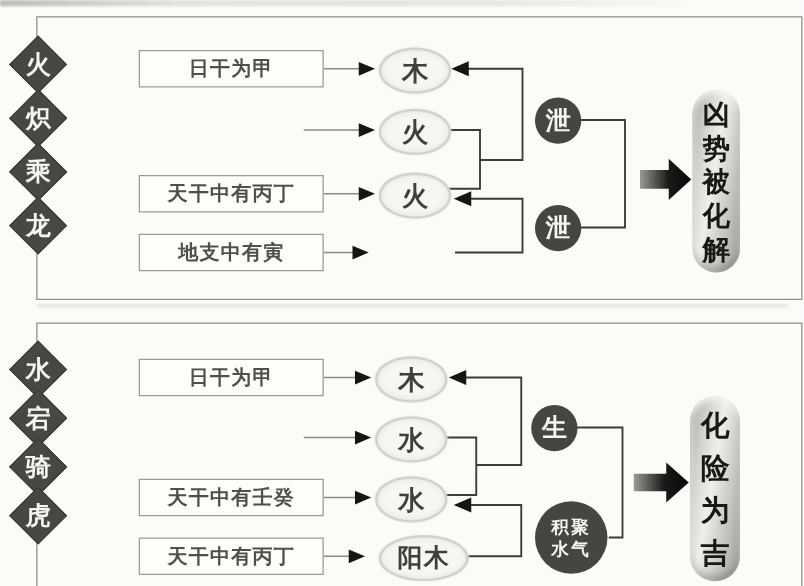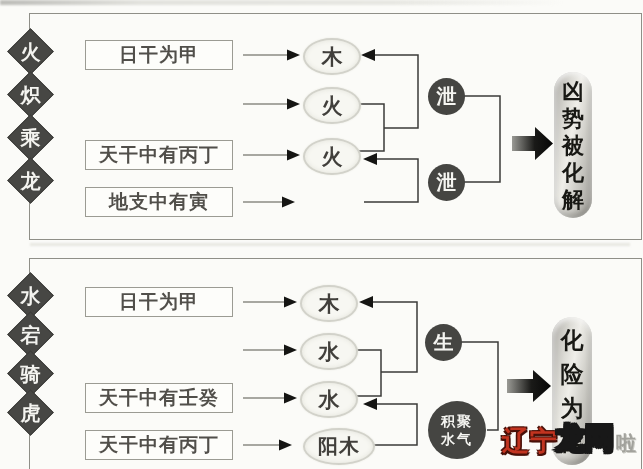--- a/index.html
+++ b/index.html
@@ -17,23 +17,23 @@
     background:linear-gradient(90deg,#8a8a85,#cfcfc8 25%,#d8d8d1 70%,rgba(216,216,209,0));}
   #smudge-mid{left:30px;top:243px;width:600px;height:3px;background:#dcdcd5;opacity:.65;}
 
   svg.wires{position:absolute;left:0;top:0;z-index:1;}
 
   .diamond{position:absolute;width:33px;height:33px;background:#474744;
     transform:rotate(45deg);z-index:3;display:flex;align-items:center;justify-content:center;
     box-shadow:0 0 0 1px #3c3c39 inset;}
   .diamond>span{transform:rotate(-45deg);color:#f4f4f0;font-size:20px;font-weight:700;line-height:1;}
 
-  .cond-box{position:absolute;left:85px;width:146px;height:28px;border:1px solid #9b9b93;
+  .cond-box{position:absolute;left:111px;width:146px;height:28px;border:1px solid #9b9b93;
     background:#fdfdfa;z-index:2;display:flex;align-items:center;justify-content:center;
-    font-size:19px;font-weight:600;color:#514f4a;letter-spacing:1px;}
+    font-size:16px;font-weight:600;color:#514f4a;letter-spacing:1px;}
 
   .elem{position:absolute;width:54px;height:33px;border-radius:50%;
     border:2px solid #d2d2ca;background:#f7f7f2;z-index:2;
     box-shadow:inset 0 0 5px #e3e3da, 0 0 2px #e8e8e0;
     display:flex;align-items:center;justify-content:center;
     font-size:21px;font-weight:700;color:#413f3b;letter-spacing:0;}
   .elem.wide{width:68px;letter-spacing:1px;font-size:20px;}
 
   .rel-circle{position:absolute;border-radius:50%;background:#454542;z-index:2;
     display:flex;flex-direction:column;align-items:center;justify-content:center;
@@ -191,19 +191,14 @@
     <span>水气</span>
   </div>
 
   <div class="capsule" id="capsule2">
     <span>化</span>
     <span>险</span>
     <span>为</span>
     <span>吉</span>
   </div>
 
-  <div id="watermark">
-    <span id="wm-1">辽宁</span>
-    <span id="wm-2">龙网</span>
-    <span id="wm-3">啦</span>
-  </div>
 
 </div>
 
 </body></html>

